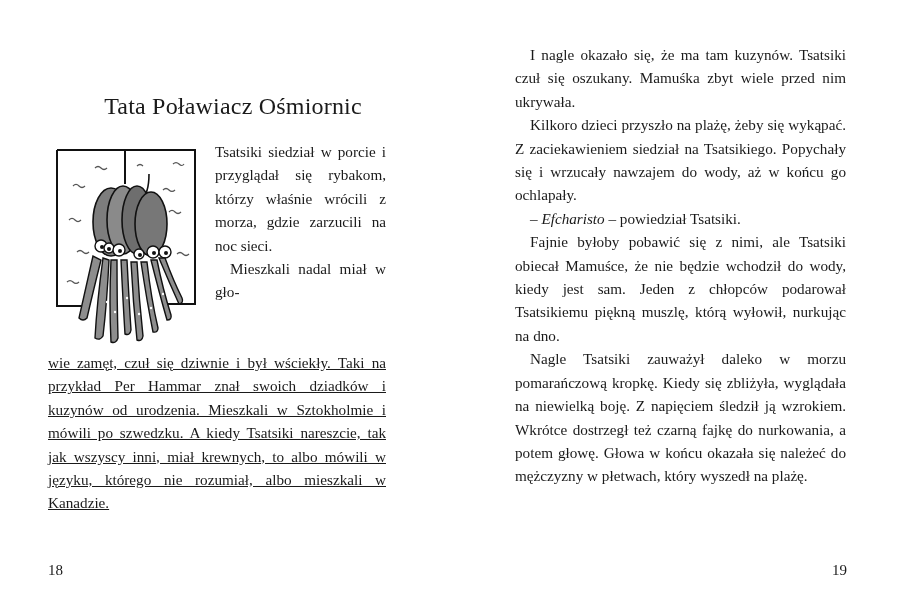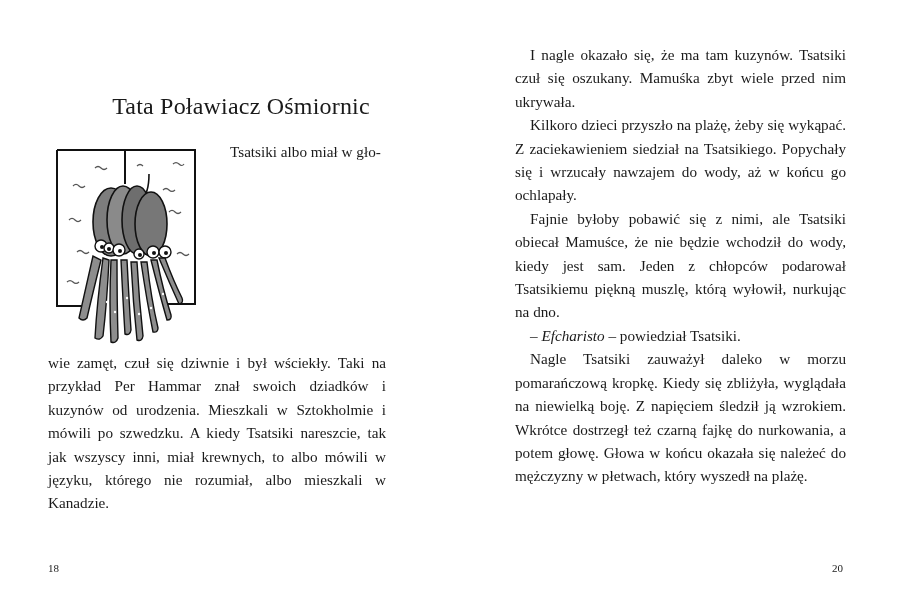--- a/index.html
+++ b/index.html
@@ -7,39 +7,39 @@
     width: 900px; height: 600px; background: #ffffff; overflow: hidden;
     font-family: "Liberation Serif", "DejaVu Serif", serif; color: #1a1a1a;
     position: relative;
   }
   .page { position: absolute; top: 0; height: 508px; }
   .page-left { left: 0; width: 450px; }
   .page-right { left: 450px; width: 450px; }
   .title {
     position: absolute; left: 0; width: 450px; top: 93px;
     text-align: center; font-size: 24px; letter-spacing: 0.2px;
-    padding-left: 16px; box-sizing: border-box; margin-left: 8px;
+    padding-left: 16px; box-sizing: border-box;
   }
   .text { font-size: 15.2px; line-height: 23.4px; text-align: justify; }
   .text p { margin: 0; text-indent: 15px; }
   .text p.noindent { text-indent: 0; }
   .left-top {
     position: absolute; left: 215px; top: 140px; width: 171px;
   }
   .left-bottom {
-    position: absolute; left: 48px; top: 351px; width: 338px;
+    position: absolute; left: 48px; top: 351px; width: 338px; text-decoration: underline;
   }
   .right-text {
     position: absolute; left: 65px; top: 43px; width: 331px;
   }
   .illustration {
     position: absolute; left: 45px; top: 142px; width: 160px; height: 210px;
   }
   .page-number {
-    position: absolute; top: 562px; font-size: 11px;
+    position: absolute; top: 562px; font-size: 15px;
   }
   .pn-left { left: 48px; }
   .pn-right { left: 382px; }
   em { font-style: italic; }
 </style>
 </head>
 <body>
 
 <div class="page page-left">
   <div class="title">Tata Poławiacz Ośmiornic</div>
@@ -105,34 +105,35 @@
           <circle cx="70" cy="170" r="1.2"></circle>
         <circle cx="82" cy="156" r="1.2"></circle>
           <circle cx="94" cy="172" r="1.2"></circle>
         <circle cx="106" cy="166" r="1.2"></circle>
           <circle cx="118" cy="152" r="1.2"></circle>
       </g>
     </svg>
   </div>
 
   <div class="text left-top">
-    <p>Tsatsiki albo miał w gło-</p>
+    <p class="noindent">Tsatsiki siedział w porcie i przyglądał się rybakom, którzy właśnie wrócili z morza, gdzie zarzucili na noc sieci.</p>
+    <p>Mieszkali nadal miał w gło-</p>
   </div>
 
   <div class="text left-bottom">
     <p class="noindent">wie zamęt, czuł się dziwnie i był wściekły. Taki na przykład Per Hammar znał swoich dziadków i kuzynów od urodzenia. Mieszkali w Sztokholmie i mówili po szwedzku. A kiedy Tsatsiki nareszcie, tak jak wszyscy inni, miał krewnych, to albo mówili w języku, którego nie rozumiał, albo mieszkali w Kanadzie.</p>
   </div>
 
   <div class="page-number pn-left">18</div>
 </div>
 
 <div class="page page-right">
   <div class="text right-text">
     <p>I nagle okazało się, że ma tam kuzynów. Tsatsiki czuł się oszukany. Mamuśka zbyt wiele przed nim ukrywała.</p>
     <p>Kilkoro dzieci przyszło na plażę, żeby się wykąpać. Z zaciekawieniem siedział na Tsatsikiego. Popychały się i wrzucały nawzajem do wody, aż w końcu go ochlapały.</p>
+    <p><span>–</span> <em>Efcharisto</em> <span>– powiedział Tsatsiki.</span></p>
     <p>Fajnie byłoby pobawić się z nimi, ale Tsatsiki obiecał Mamuśce, że nie będzie wchodził do wody, kiedy jest sam. Jeden z chłopców podarował Tsatsikiemu piękną muszlę, którą wyłowił, nurkując na dno.</p>
-    <p><span>–</span> <em>Efcharisto</em> <span>– powiedział Tsatsiki.</span></p>
     <p>Nagle Tsatsiki zauważył daleko w morzu pomarańczową kropkę. Kiedy się zbliżyła, wyglądała na niewielką boję. Z napięciem śledził ją wzrokiem. Wkrótce dostrzegł też czarną fajkę do nurkowania, a potem głowę. Głowa w końcu okazała się należeć do mężczyzny w płetwach, który wyszedł na plażę.</p>
 
   </div>
 
-  <div class="page-number pn-right">20</div>
+  <div class="page-number pn-right">19</div>
 </div>
 
 </body></html>

